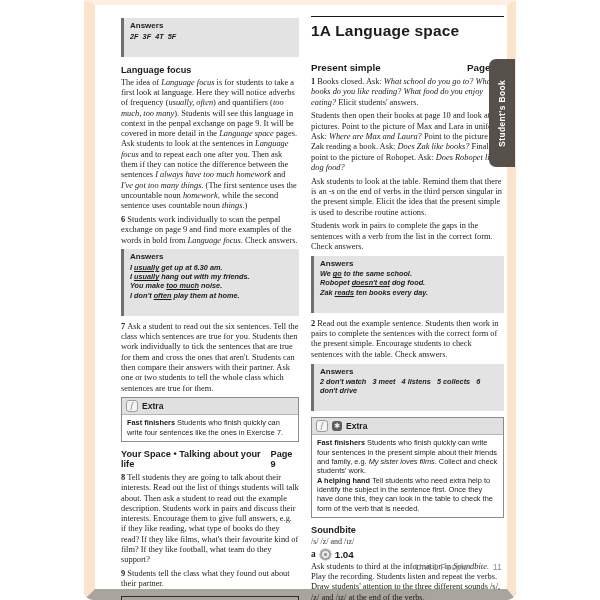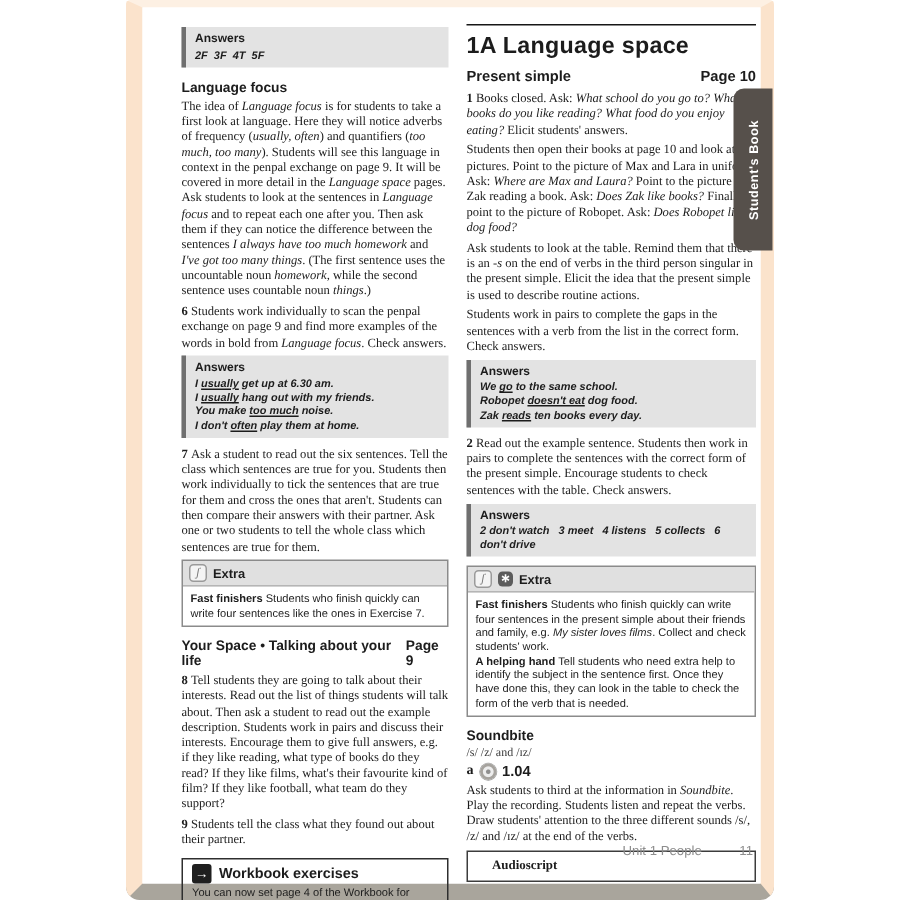--- a/index.html
+++ b/index.html
@@ -14,26 +14,26 @@
         border-radius:3px 3px 9px 9px;}
   .content{display:flex;gap:12px;padding:10px 3px 0 26px;box-sizing:border-box}
   .col-left{width:178px;flex:none}
   .col-right{flex:1;min-width:0;position:relative}
   p.body{font-size:8.4px;line-height:10.3px;margin:0 0 3.5px;text-align:left}
   .s-i{font-style:italic}
   .s-b{font-weight:bold}
   .s-u{text-decoration:underline}
   
   .answers{background:var(--answers_bg,#e3e3e3);border-left:3px solid #6f6f6f;
-           padding:3px 6px 4px;margin:3px 0 6px}
+           padding:3px 6px 16px;margin:3px 0 6px}
   .a-title{font-family:"Liberation Sans",sans-serif;font-weight:bold;font-size:8px;line-height:9px;margin-bottom:1.5px}
   .a-line{font-family:"Liberation Sans",sans-serif;font-style:italic;font-weight:bold;
           font-size:7.3px;line-height:9.2px;white-space:pre-wrap}
   
-  .h-main{font-family:"Liberation Sans",sans-serif;font-weight:bold;font-size:15.5px;line-height:17px;margin:0 0 7px;letter-spacing:.2px}
+  .h-main{font-family:"Liberation Sans",sans-serif;font-weight:bold;font-size:15.5px;line-height:17px;margin:0 0 23px;letter-spacing:.2px}
   .rule-top{border-top:1.5px solid #161616;margin:1px 0 5px}
   .h-row{display:flex;justify-content:space-between;align-items:baseline;
          font-family:Liberation Sans, sans-serif;font-weight:bold;margin:0 0 4px}
   .h-row.ps{font-size:9.8px}
   .h-row.ys{font-size:9.2px;margin-top:6px}
   .h-sub{font-family:"Liberation Sans",sans-serif;font-weight:bold;font-size:9.2px;margin:8px 0 3px}
   
   .extra-box{border:1px solid #8b8b8b;margin:2px 0 7px;background:#fff}
   .extra-head{background:#e0e0e0;display:flex;align-items:center;gap:4px;padding:2px 4px;border-bottom:1px solid #b5b5b5}
   .extra-title{font-family:"Liberation Sans",sans-serif;font-weight:bold;font-size:8.6px}

